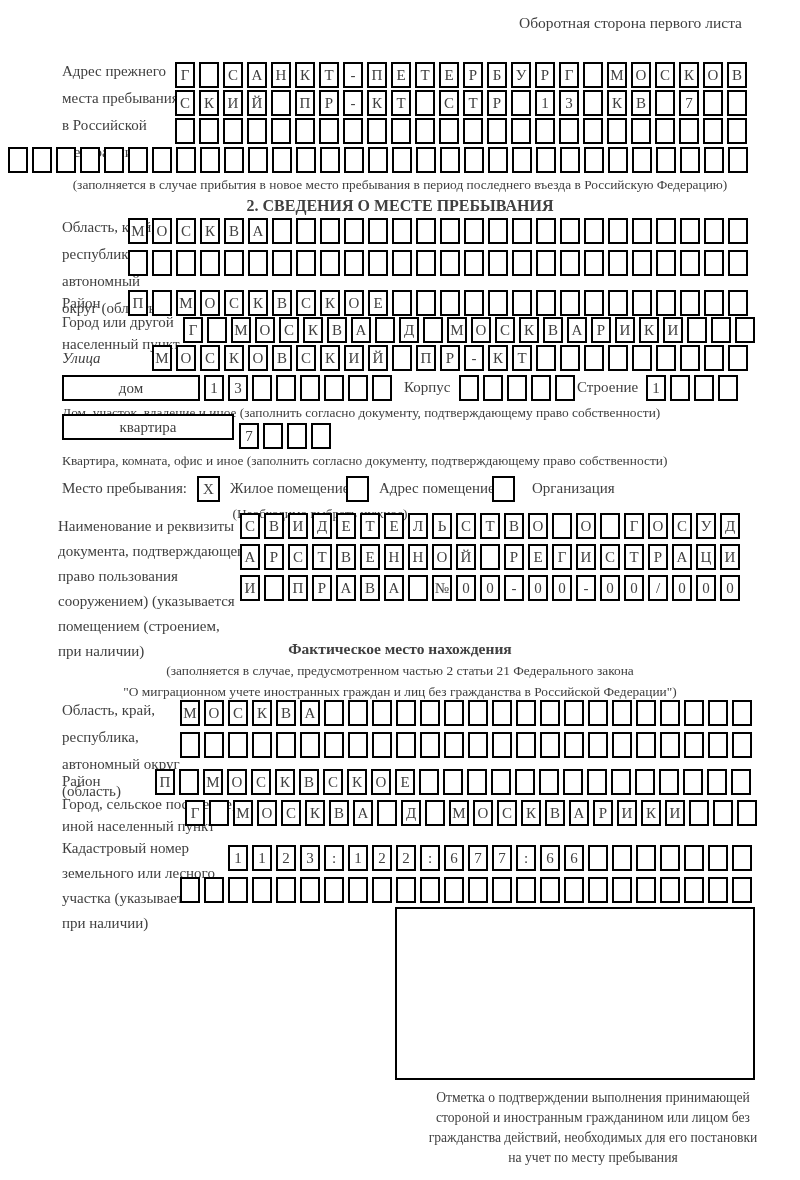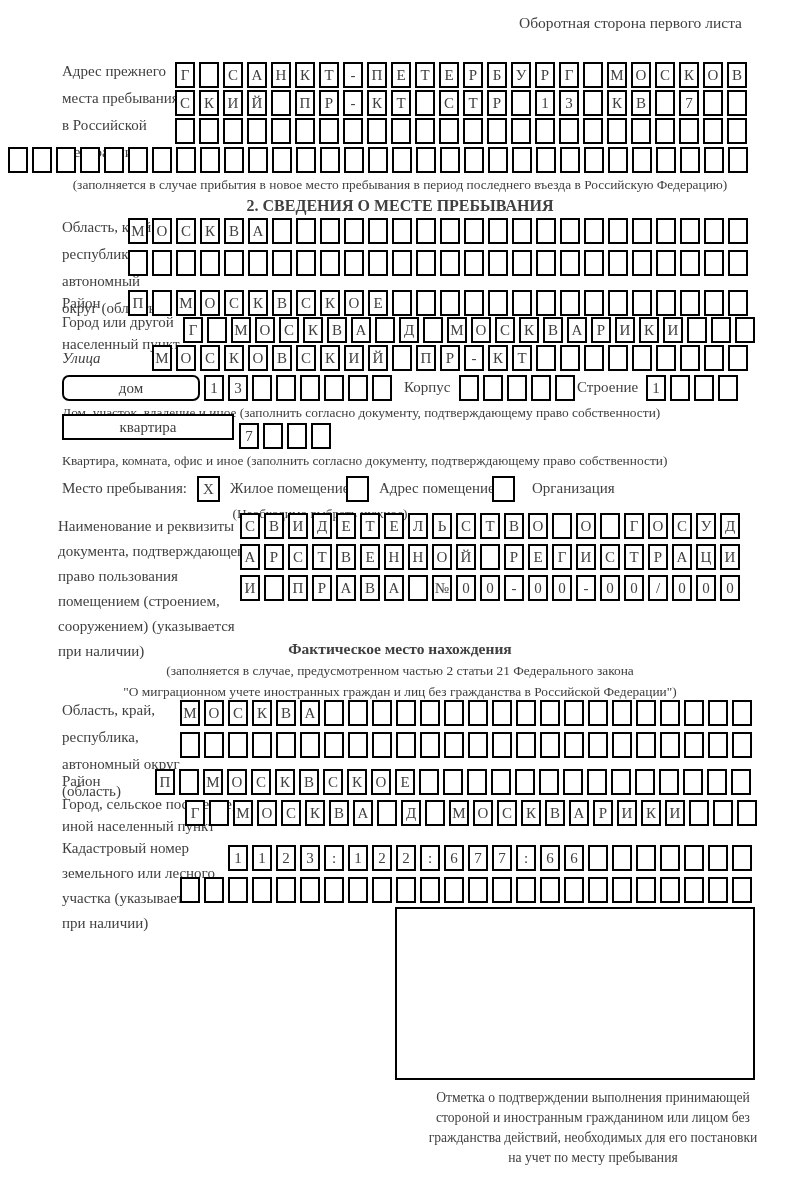--- a/index.html
+++ b/index.html
@@ -300,21 +300,21 @@
       <span class="cell"></span>
       <span class="cell"></span>
       <span class="cell"></span>
       <span class="cell"></span>
       <span class="cell"></span>
       <span class="cell"></span>
       <span class="cell"></span>
       <span class="cell"></span>
     </div>
 
-  <div class="fieldbox" style="left:62px;top:375px;width:138px;border-radius:7px;">
+  <div class="fieldbox" style="left:62px;top:375px;width:138px;">
     <span>дом</span>
   </div>
   <div class="cellrow" style="left:204px;top:375px;">
       <span class="cell">1</span>
       <span class="cell">3</span>
       <span class="cell"></span>
       <span class="cell"></span>
       <span class="cell"></span>
       <span class="cell"></span>
       <span class="cell"></span>
@@ -354,22 +354,22 @@
   <div class="cb" style="left:346px;top:476px;"></div>
   <div class="inline-lbl" style="left:379px;top:480px;">Адрес помещение</div>
   <div class="cb" style="left:492px;top:476px;"></div>
   <div class="inline-lbl" style="left:532px;top:480px;">Организация</div>
   <div class="abs small" style="left:120px;top:506px;width:400px;text-align:center;">(Необходимо выбрать нужное)</div>
 
   <div class="abs lbl3" style="left:58px;top:514px;font-size:15px;">
     <span>Наименование и реквизиты</span>
     <span>документа, подтверждающего</span>
     <span>право пользования</span>
+    <span>сооружением) (указывается</span>
     <span>помещением (строением,</span>
-    <span>сооружением) (указывается</span>
     <span>при наличии)</span>
   </div>
   <div class="cellrow" style="left:240px;top:513px;">
       <span class="cell">С</span>
       <span class="cell">В</span>
       <span class="cell">И</span>
       <span class="cell">Д</span>
       <span class="cell">Е</span>
       <span class="cell">Т</span>
       <span class="cell">Е</span>

